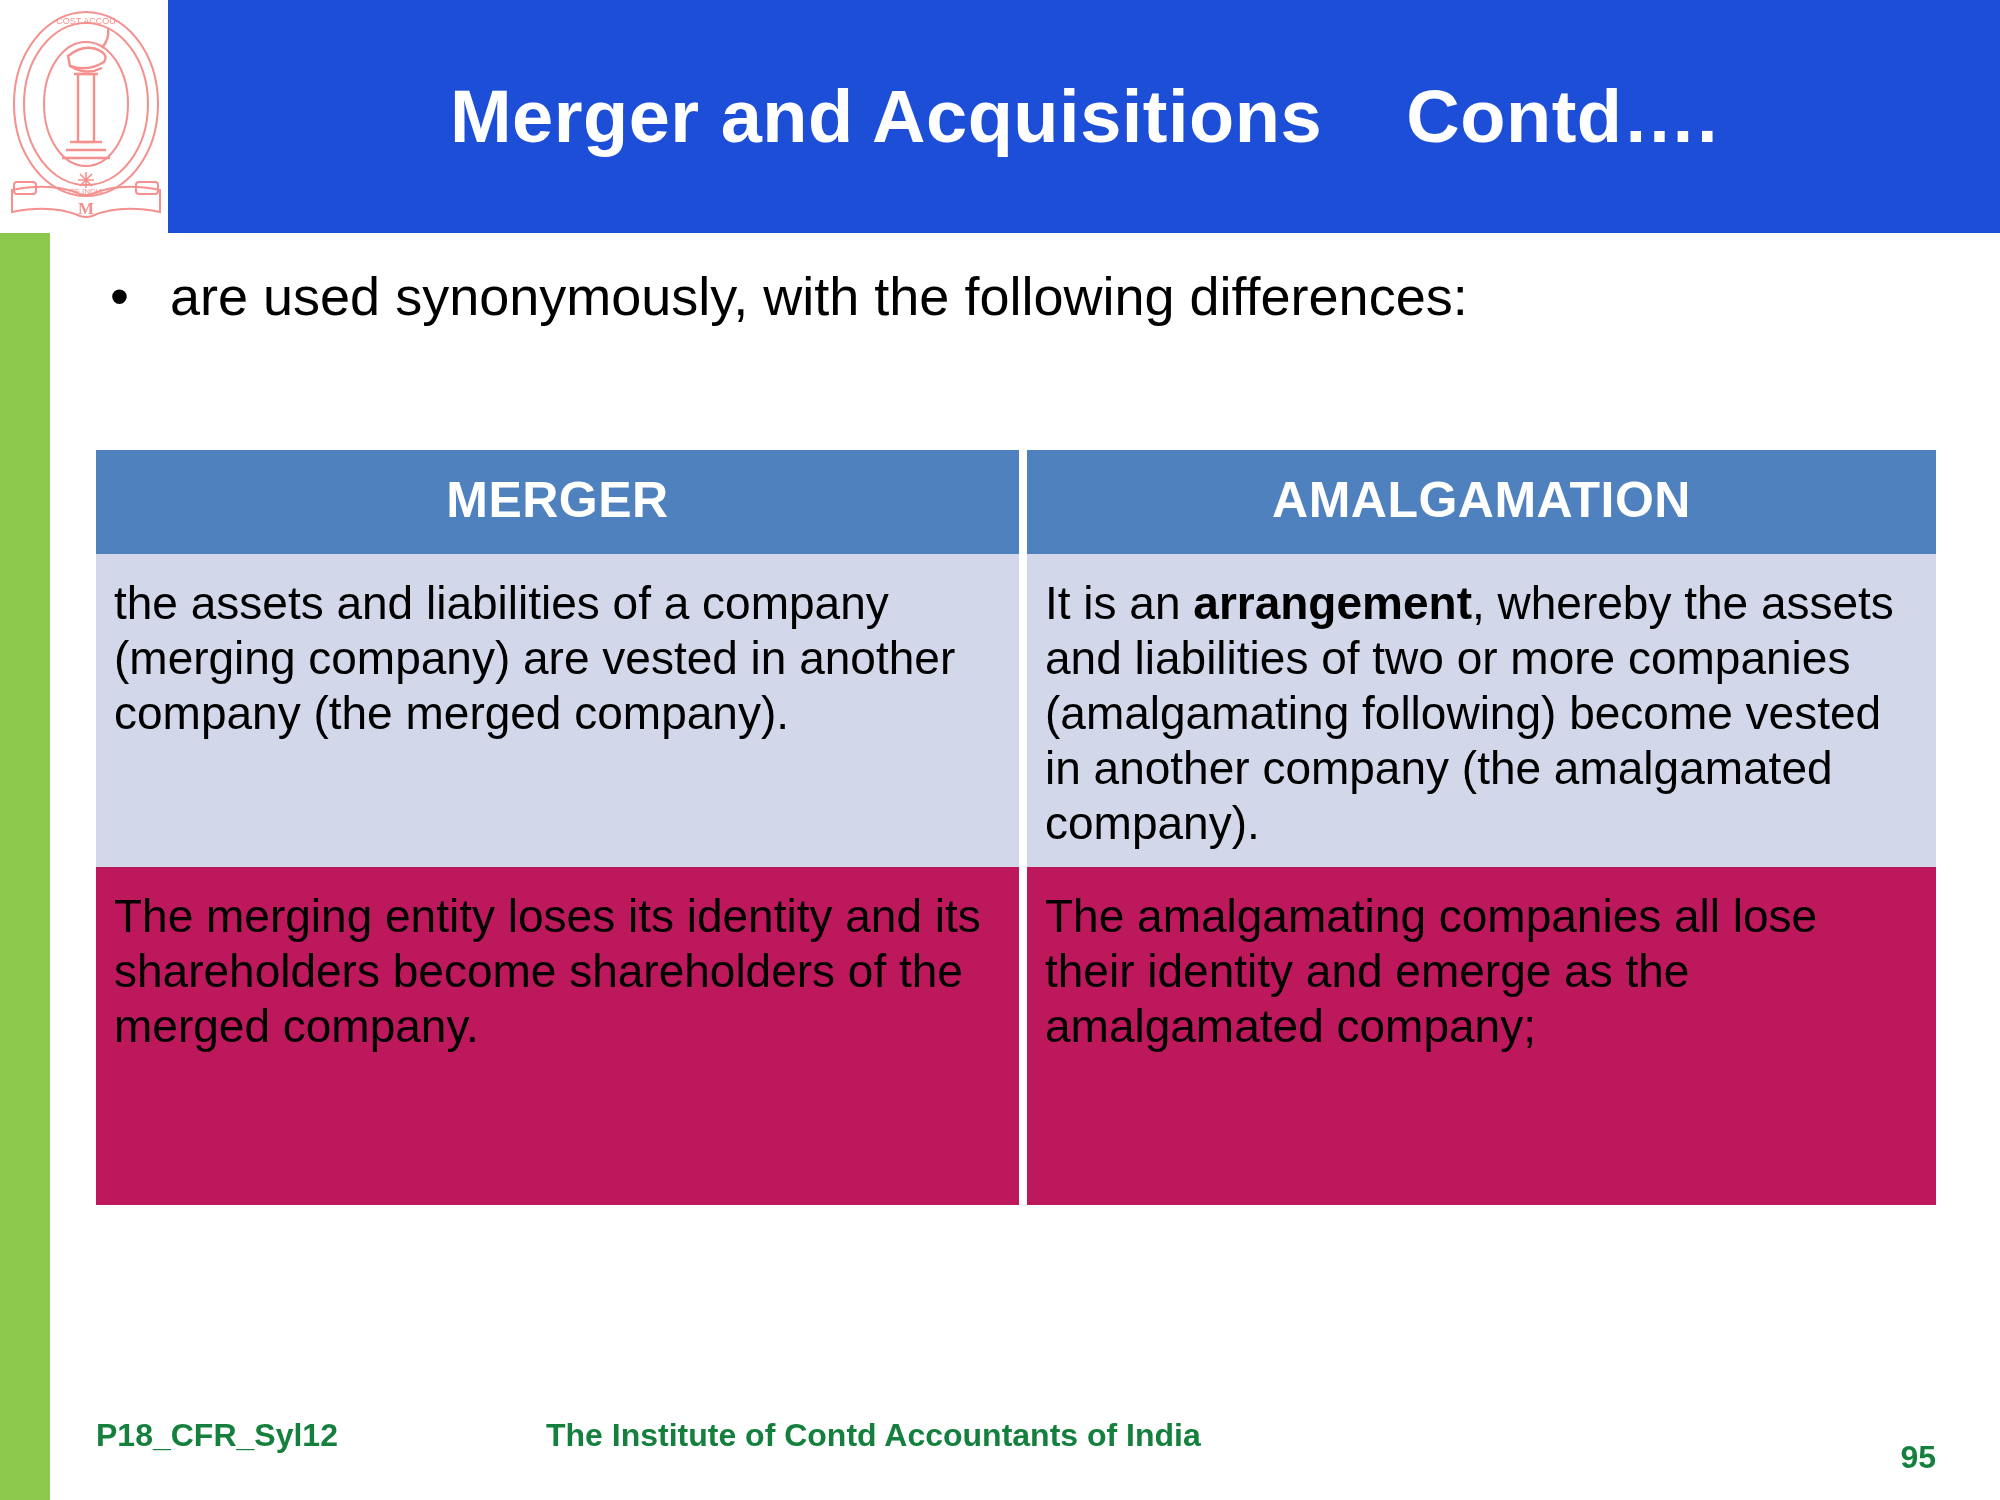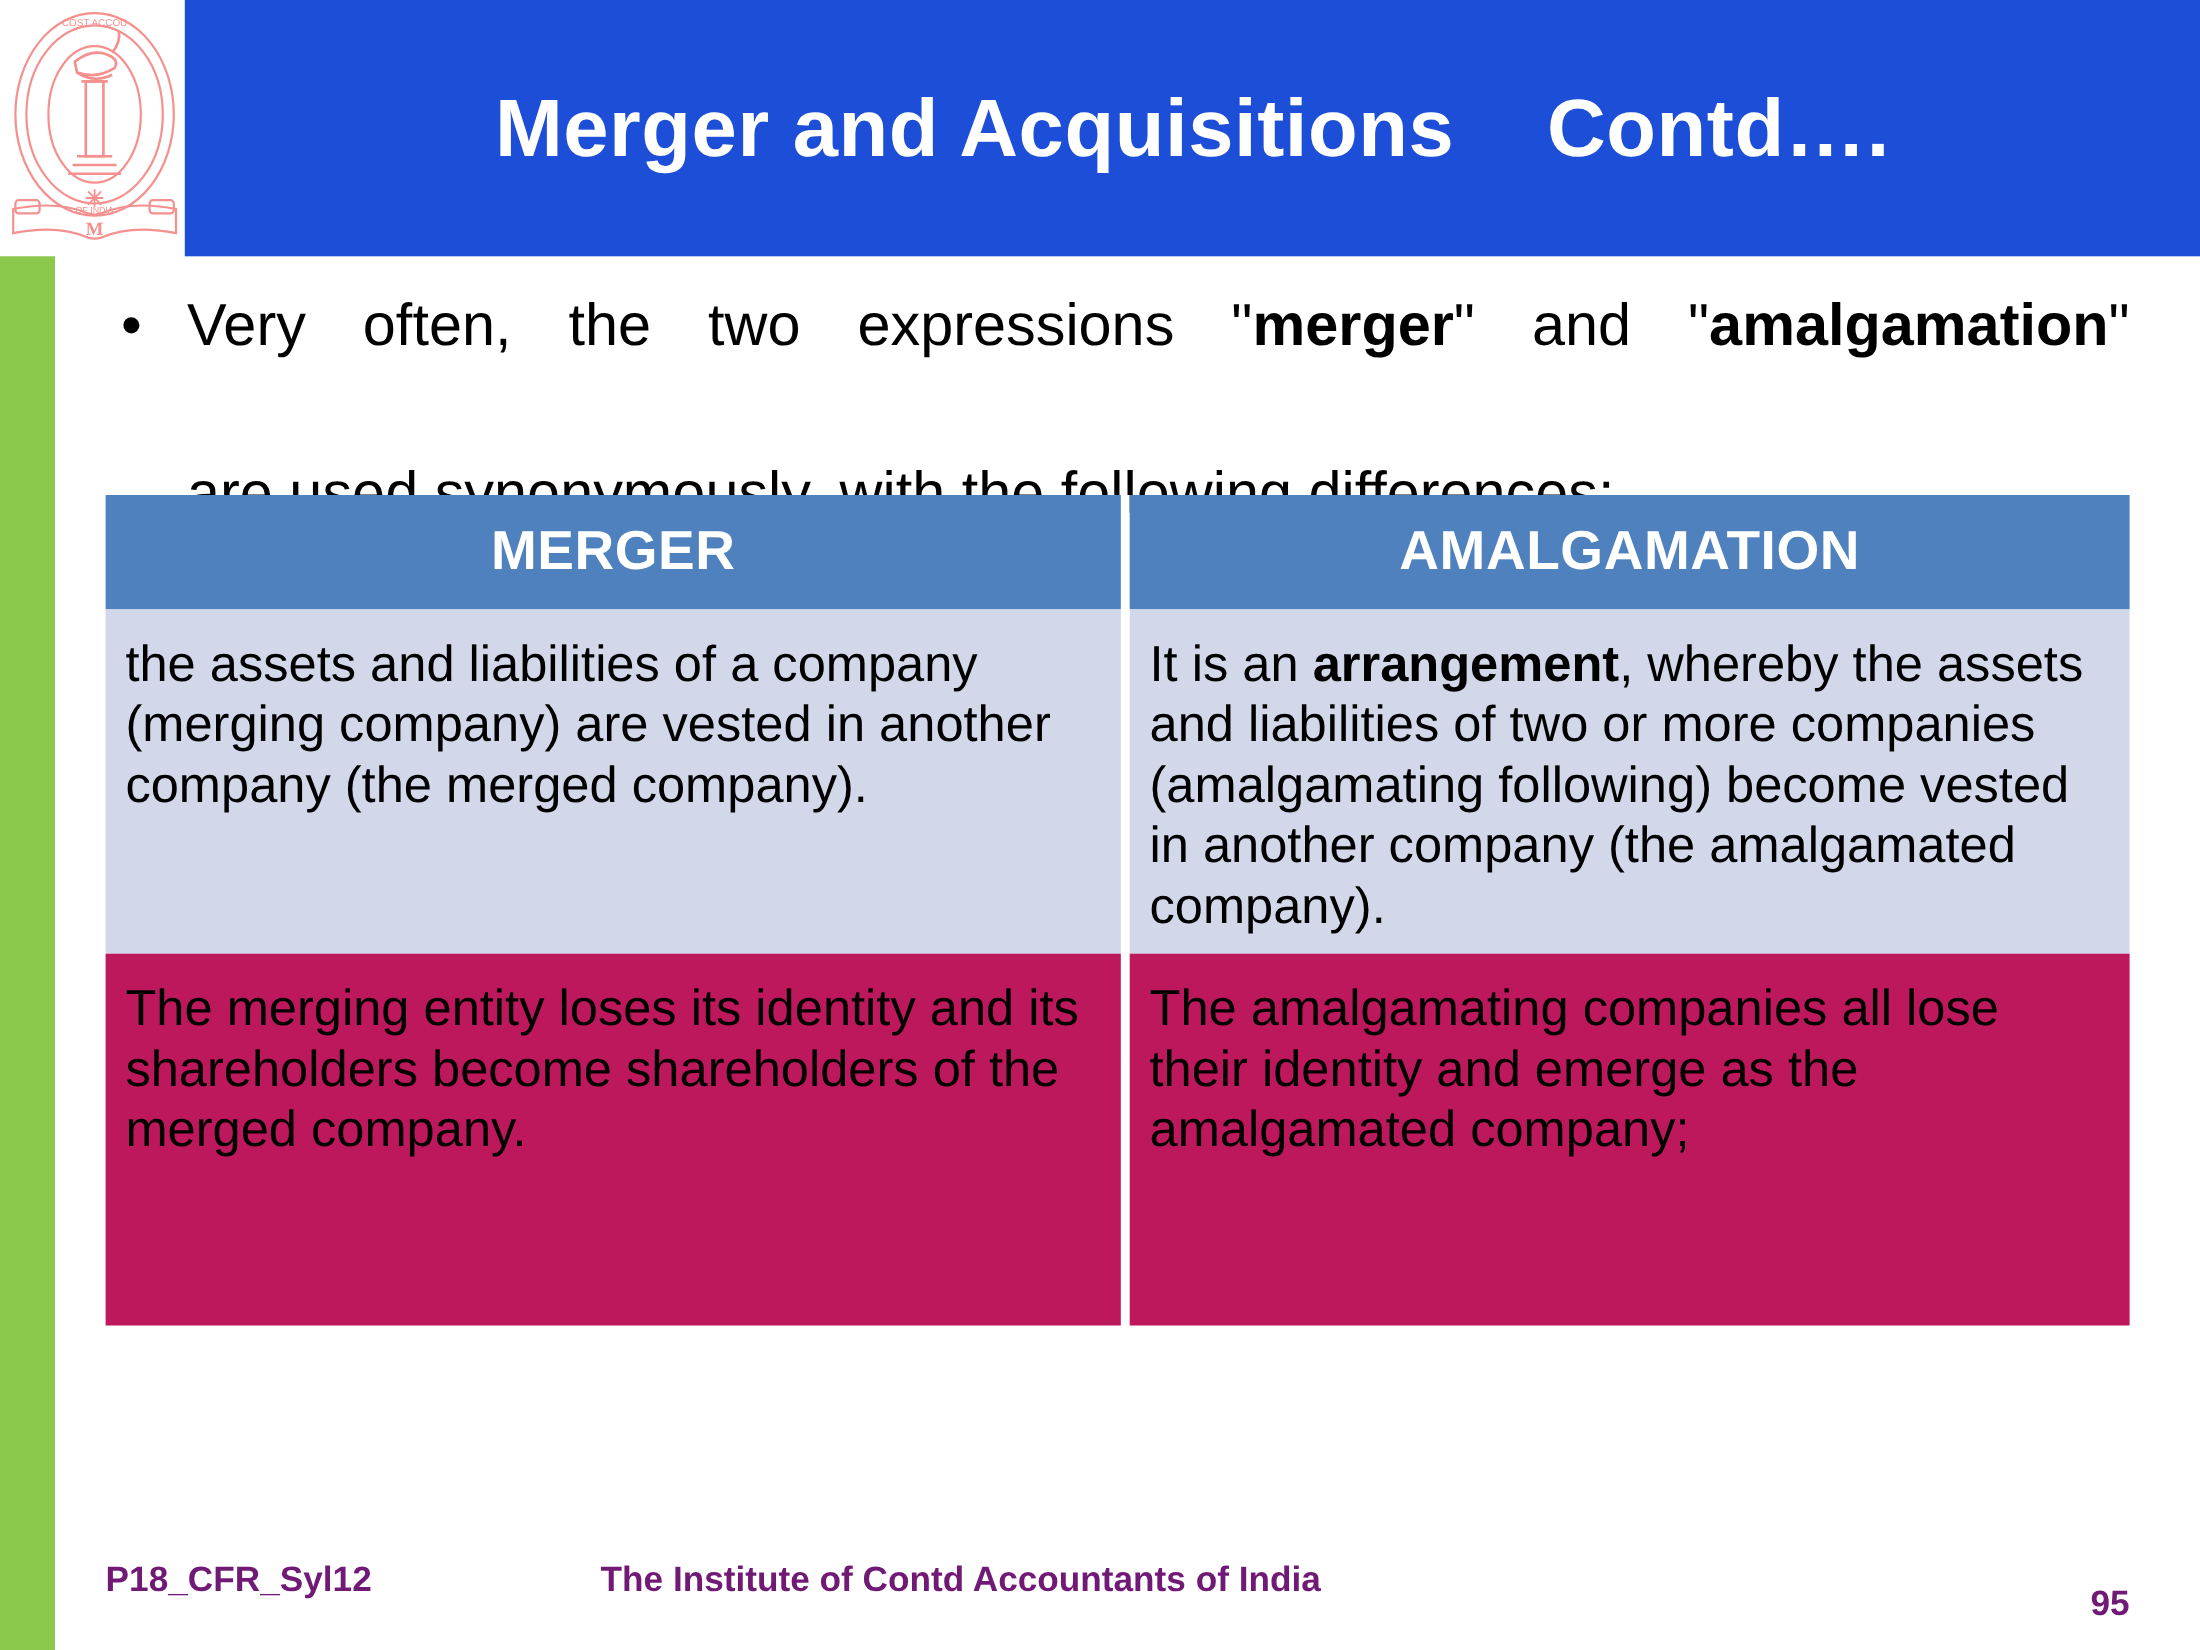--- a/index.html
+++ b/index.html
@@ -138,21 +138,21 @@
 
   
   .footer {
     position: absolute;
     left: 96px;
     top: 1405px;
     width: 1840px;
     height: 60px;
     display: flex;
     align-items: center;
-    color: #701a75;
+    color: #15803d;
     font-size: 32px;
     font-weight: bold;
     font-family: "Liberation Sans", sans-serif;
   }
   .footer-left { flex: 0 0 430px; text-align: left; }
   .footer-center { flex: 1 1 auto; text-align: left; padding-left: 20px; }
   .footer-right { flex: 0 0 120px; text-align: right; margin-top: 44px; }
 </style>
 </head>
 <body>
@@ -198,21 +198,20 @@
         <text x="80" y="190" text-anchor="middle" font-size="8">OF INDIA</text>
       </g>
     </svg>
   </div>
 
   <div class="green-strip"></div>
 
   <div class="bullet-row">
     <div class="bullet-dot">•</div>
     <div class="bullet-text">
-      <span class="line1"><span>Very often, the two expressions "</span><b>merger</b><span>" and "</span><b>amalgamation</b><span>"</span></span>
       <div>are used synonymously, with the following differences:</div>
     </div>
   </div>
 
   <table class="cmp-table">
     <colgroup>
       <col class="c1">
         <col class="gap">
         <col class="c2">
     </colgroup>

